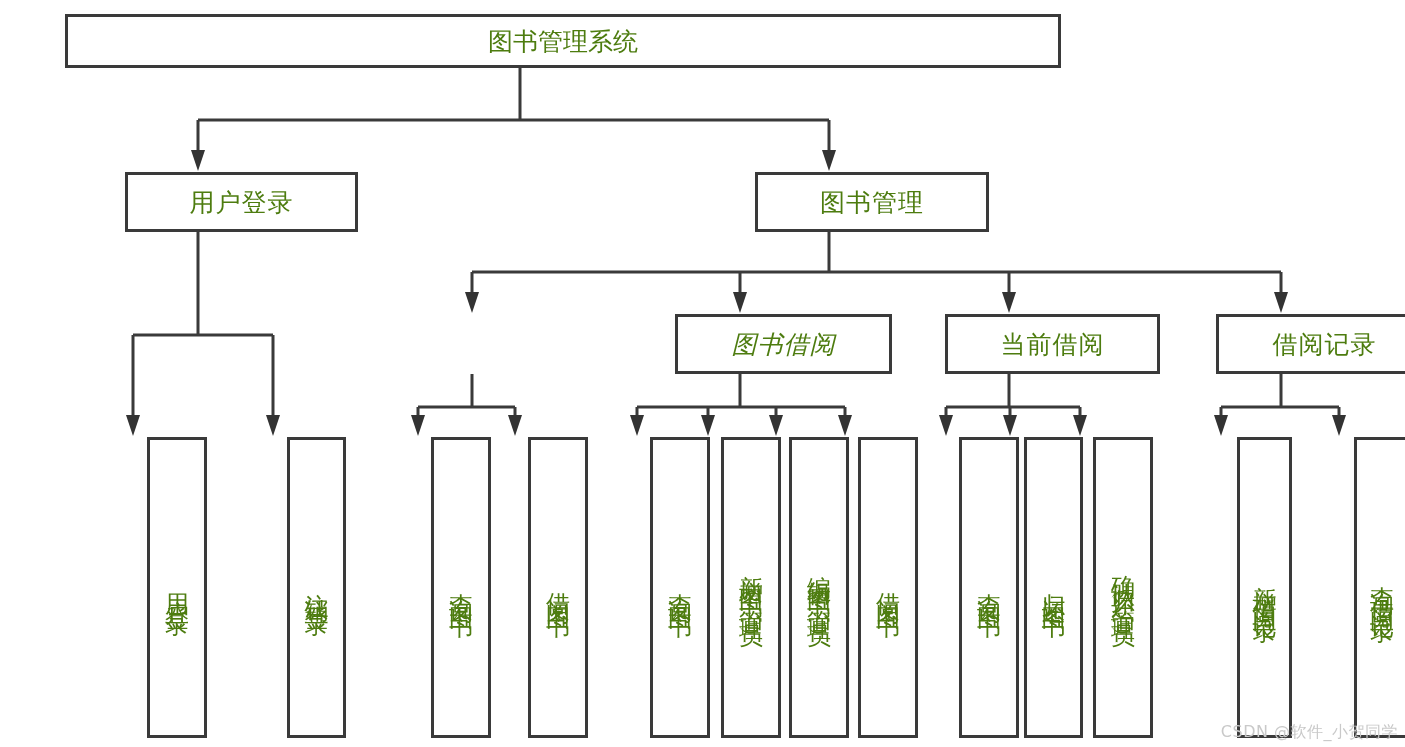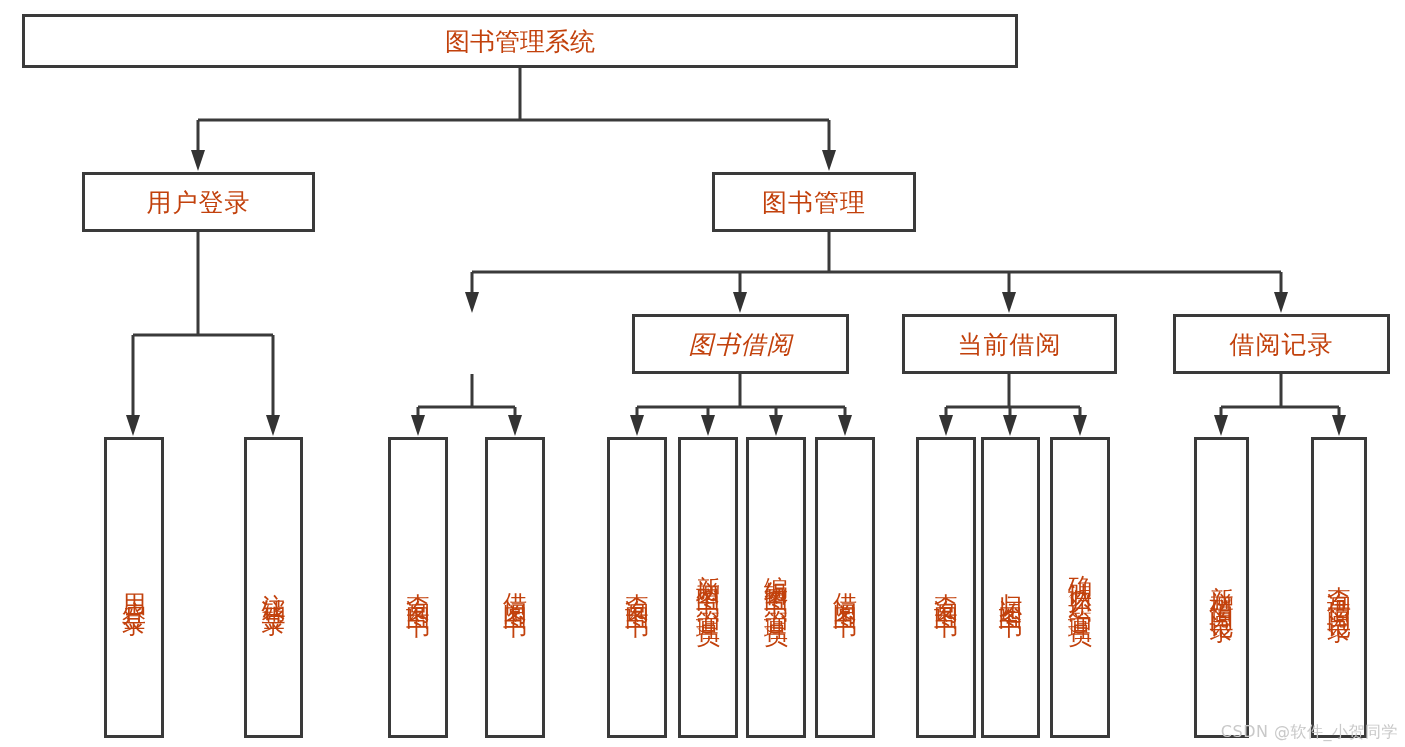--- a/index.html
+++ b/index.html
@@ -18,22 +18,23 @@
     z-index: 1;
   }
   .node {
     position: absolute;
     box-sizing: border-box;
     border: 3px solid #3a3a3a;
     background: #ffffff;
     display: flex;
     align-items: center;
     justify-content: center;
-    color: #c2410c;
+    color: #4d7c0f;
     z-index: 2;
+    margin-left: 43px;
   }
   .h-node { font-size: 25px; letter-spacing: 1px; }
   .root-node { font-size: 25px; }
   .leaf-node { font-size: 24px; }
   .leaf-node .vtext {
     writing-mode: vertical-rl;
     text-orientation: mixed;
     letter-spacing: 7px;
     line-height: 1.0;
     white-space: nowrap;
@@ -82,21 +83,21 @@
       <polygon points="1003,415 1017,415 1010,436"></polygon>
       <polygon points="1073,415 1087,415 1080,436"></polygon>
       <polygon points="1214,415 1228,415 1221,436"></polygon>
       <polygon points="1332,415 1346,415 1339,436"></polygon>
     </g>
   </svg>
 
   <div class="node root-node" style="left:22px; top:14px; width:996px; height:54px;">图书管理系统</div>
 
   <div class="node h-node" style="left:82px; top:172px; width:233px; height:60px;">用户登录</div>
-  <div class="node h-node" style="left:712px; top:172px; width:204px; height:60px;">图书管理</div>
+  <div class="node h-node" style="left:712px; top:172px; width:234px; height:60px;">图书管理</div>
 
   <div class="node h-node" style="left:632px; top:314px; width:217px; height:60px;font-style:italic;">图书借阅</div>
   <div class="node h-node" style="left:902px; top:314px; width:215px; height:60px;">当前借阅</div>
   <div class="node h-node" style="left:1173px; top:314px; width:217px; height:60px;">借阅记录</div>
 
   <div class="node leaf-node" style="left:104px; top:437px; width:60px; height:301px;">
     <span class="vtext">用户登录</span>
   </div>
   <div class="node leaf-node" style="left:244px; top:437px; width:59px; height:301px;">
     <span class="vtext">注销登录</span>

